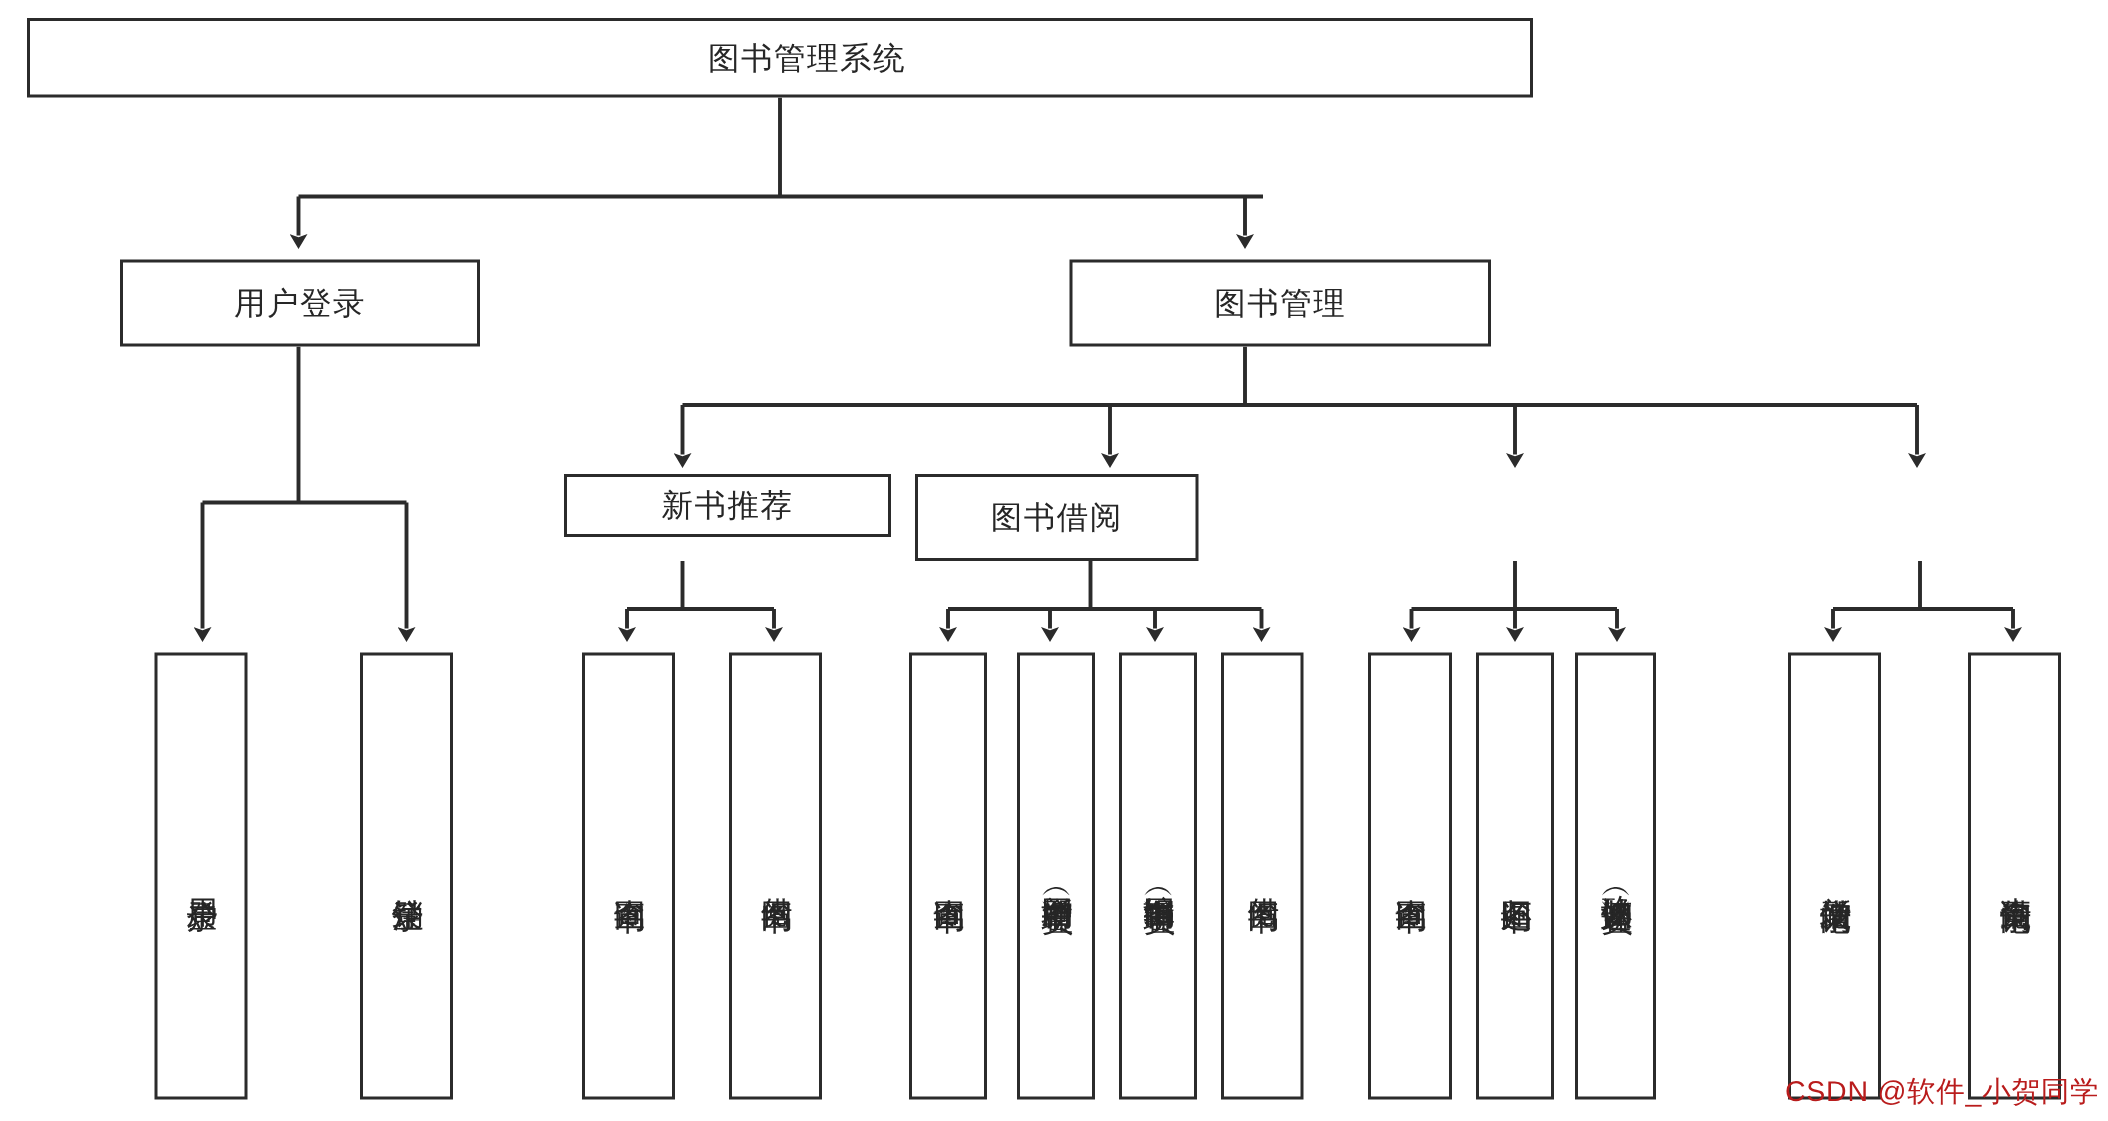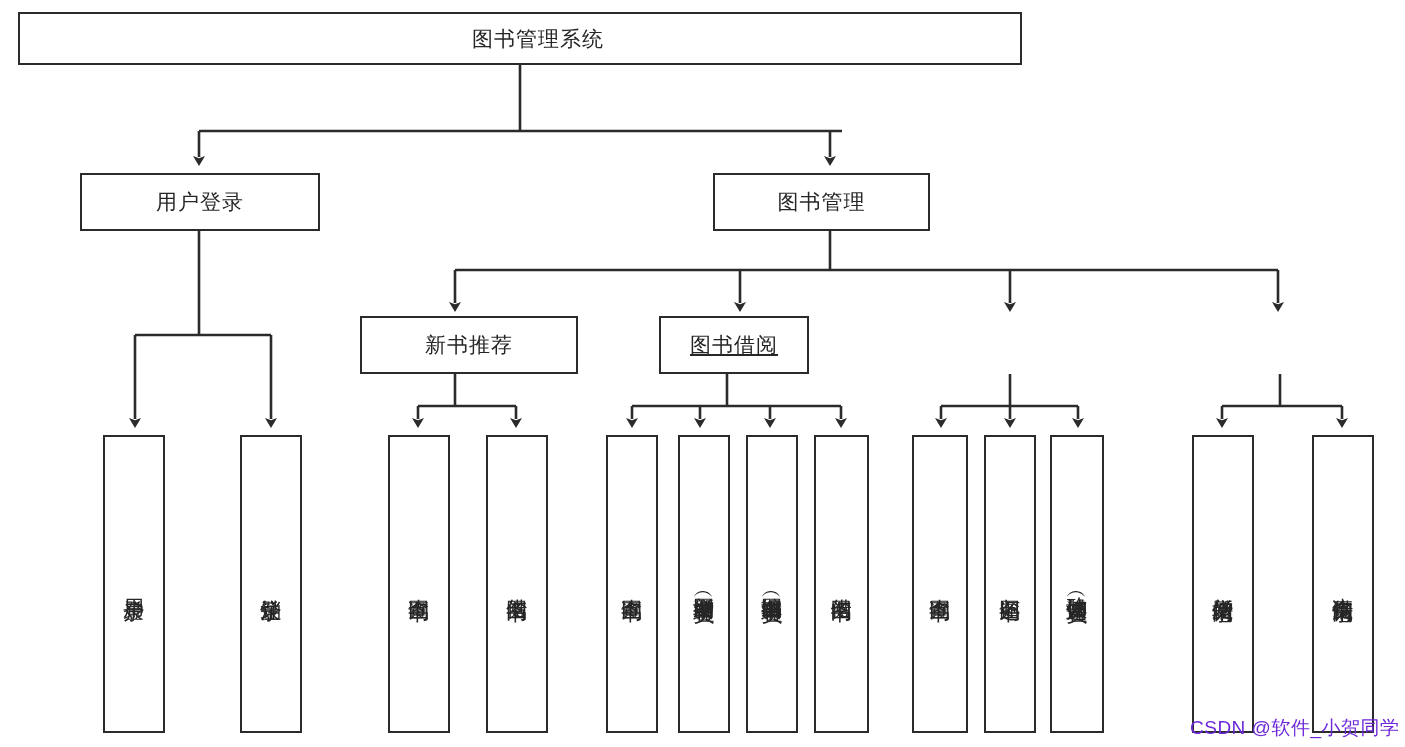--- a/index.html
+++ b/index.html
@@ -53,21 +53,21 @@
   }
   .node.vert .vlabel {
     writing-mode: vertical-rl;
     text-orientation: upright;
     white-space: normal;
     max-height: 100%;
   }
   .node-root { font-size: 22px; padding-left: 36px; }
   .watermark {
     position: absolute;
-    color: #6d28d9;
+    color: #b91c1c;
     font-size: 19px;
     letter-spacing: 0.5px;
     white-space: nowrap;
   }
 </style>
 </head>
 <body>
 
 <div id="canvas">
 
@@ -121,28 +121,28 @@
     </g>
   </svg>
 
   <div class="node horiz node-root" style="left:18px; top:12px; width:1004px; height:53px;">
     <span>图书管理系统</span>
   </div>
 
   <div class="node horiz" style="left:80px; top:173px; width:240px; height:58px;">
     <span>用户登录</span>
   </div>
-  <div class="node horiz" style="left:713px; top:173px; width:217px; height:58px;">
+  <div class="node horiz" style="left:713px; top:173px; width:281px; height:58px;">
     <span>图书管理</span>
   </div>
 
-  <div class="node horiz" style="left:360px; top:316px; width:218px; height:58px;">
+  <div class="node horiz" style="left:376px; top:316px; width:218px; height:42px;">
     <span>新书推荐</span>
   </div>
-  <div class="node horiz" style="left:659px; top:316px; width:150px; height:58px;text-decoration:underline;">
+  <div class="node horiz" style="left:610px; top:316px; width:189px; height:58px;">
     <span>图书借阅</span>
   </div>
 
   <div class="node vert" style="left:103px; top:435px; width:62px; height:298px;">
     <span class="vlabel">用户登录</span>
   </div>
   <div class="node vert" style="left:240px; top:435px; width:62px; height:298px;">
     <span class="vlabel">注销登录</span>
   </div>
 

